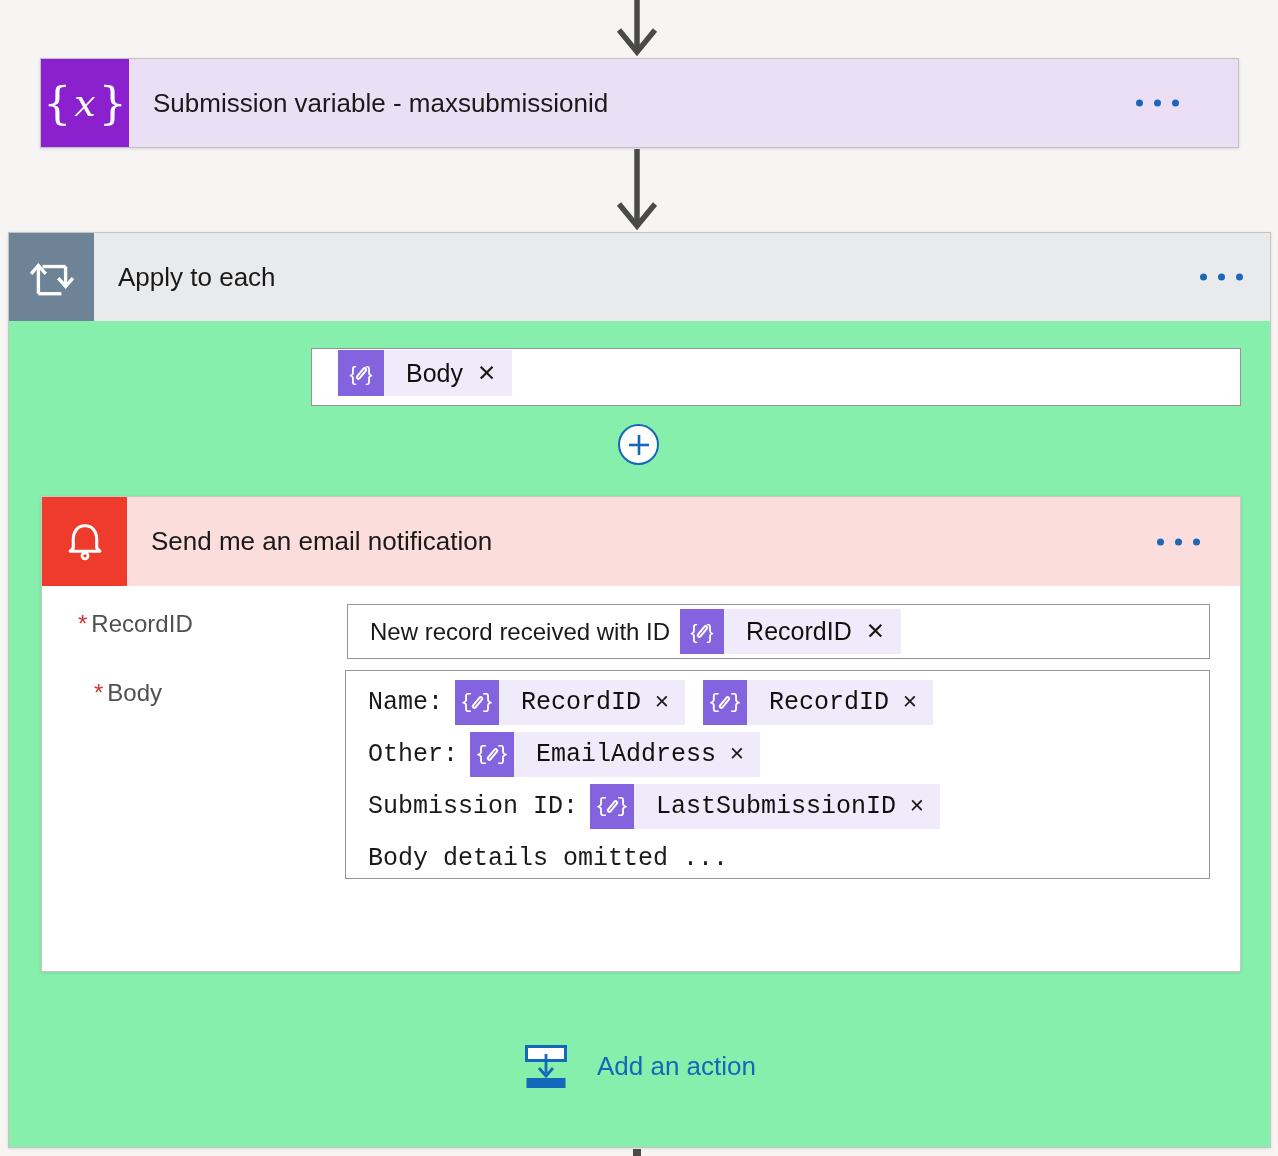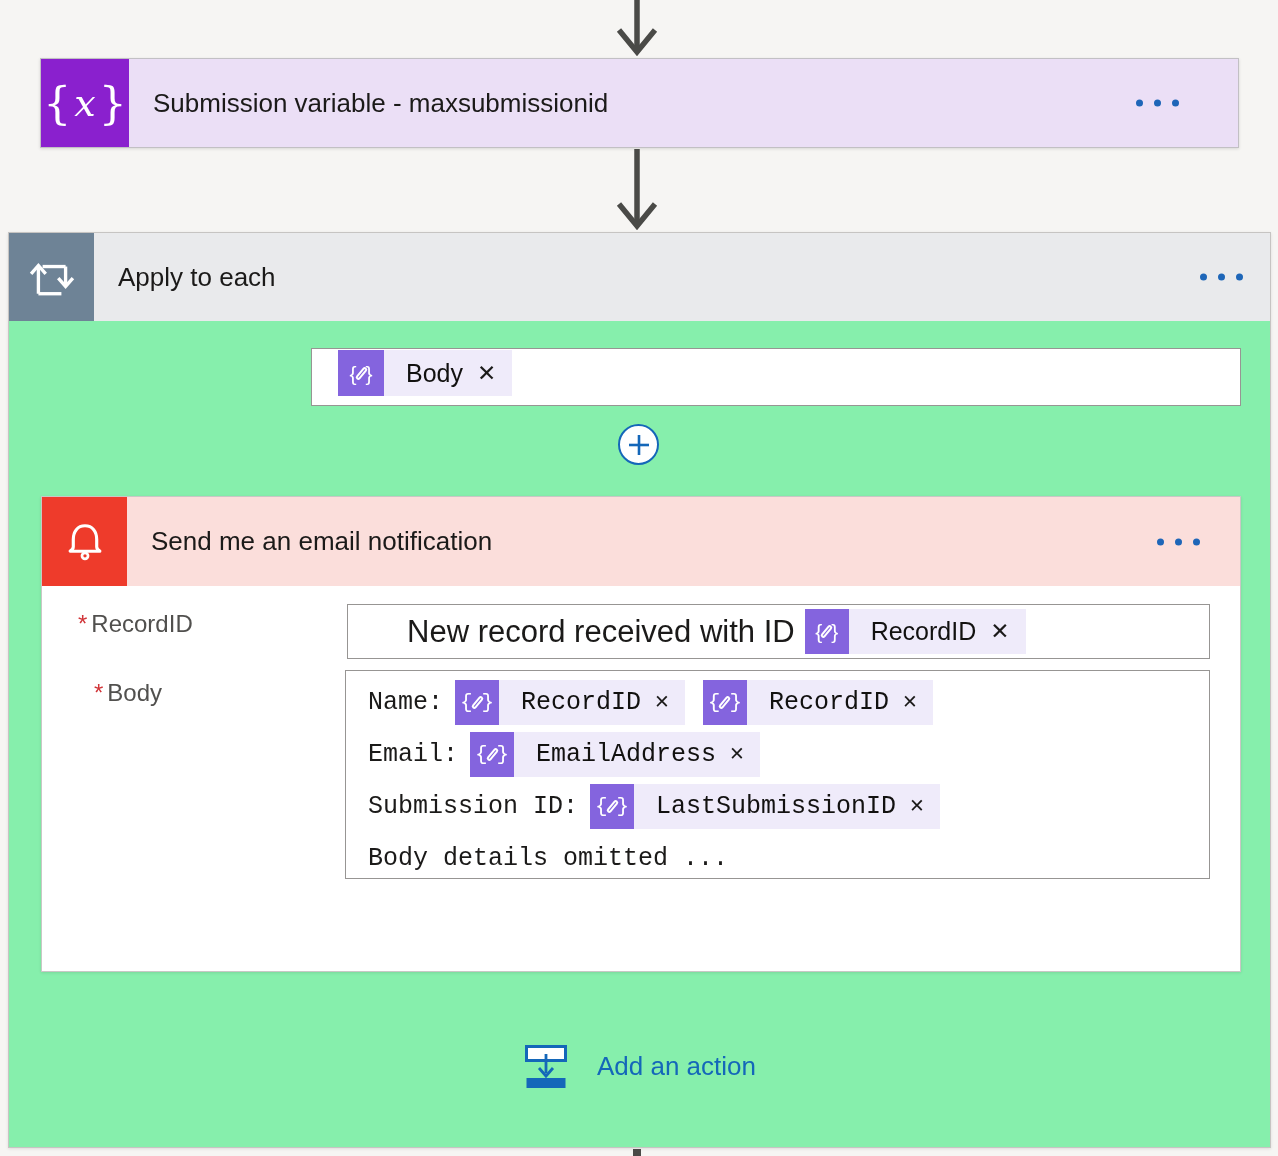--- a/index.html
+++ b/index.html
@@ -103,21 +103,21 @@
     background:#FBDEDB; display:flex; align-items:center; cursor:pointer;
   }
   .email-icon {
     width:85px; height:89px; flex:0 0 85px; background:#EE3B2B;
     display:flex; align-items:center; justify-content:center;
   }
   .email-header .more-btn { right:34px; }
 
   .subject-label { left:36px; top:111px; }
   .subject-input { left:305px; top:107px; width:863px; height:55px; padding-left:22px; gap:10px; }
-  .subject-text { font-size:31px; white-space:nowrap;margin-left:37px; }
+  .subject-text { font-size:24px; white-space:nowrap; }
 
   .body-label { left:52px; top:180px; }
   .body-input { left:303px; top:173px; width:865px; height:209px; display:block; padding:8px 0 0 22px; }
   .body-line { display:flex; align-items:center; height:46px; margin-bottom:6px; gap:12px;font-family:Liberation Mono, monospace; }
   .line-prefix { font-size:25px; white-space:nowrap; }
   .body-line .token + .token { margin-left:6px; }
   .body-line.text-only { height:46px; }
 
   
   .add-action {
@@ -272,21 +272,21 @@
                 <span class="tk-brace">}</span>
             </span>
             <span class="token-pill">
               <span>RecordID</span>
               <span class="token-remove">✕</span>
             </span>
           </span>
         </div>
 
         <div class="body-line">
-          <span class="line-prefix">Email:</span>
+          <span class="line-prefix">Other:</span>
           <span class="token small">
             <span class="token-icon">
               <span class="tk-brace">{</span>
                 <span class="tk-pencil"></span>
                 <span class="tk-brace">}</span>
             </span>
             <span class="token-pill">
               <span>EmailAddress</span>
               <span class="token-remove">✕</span>
             </span>

